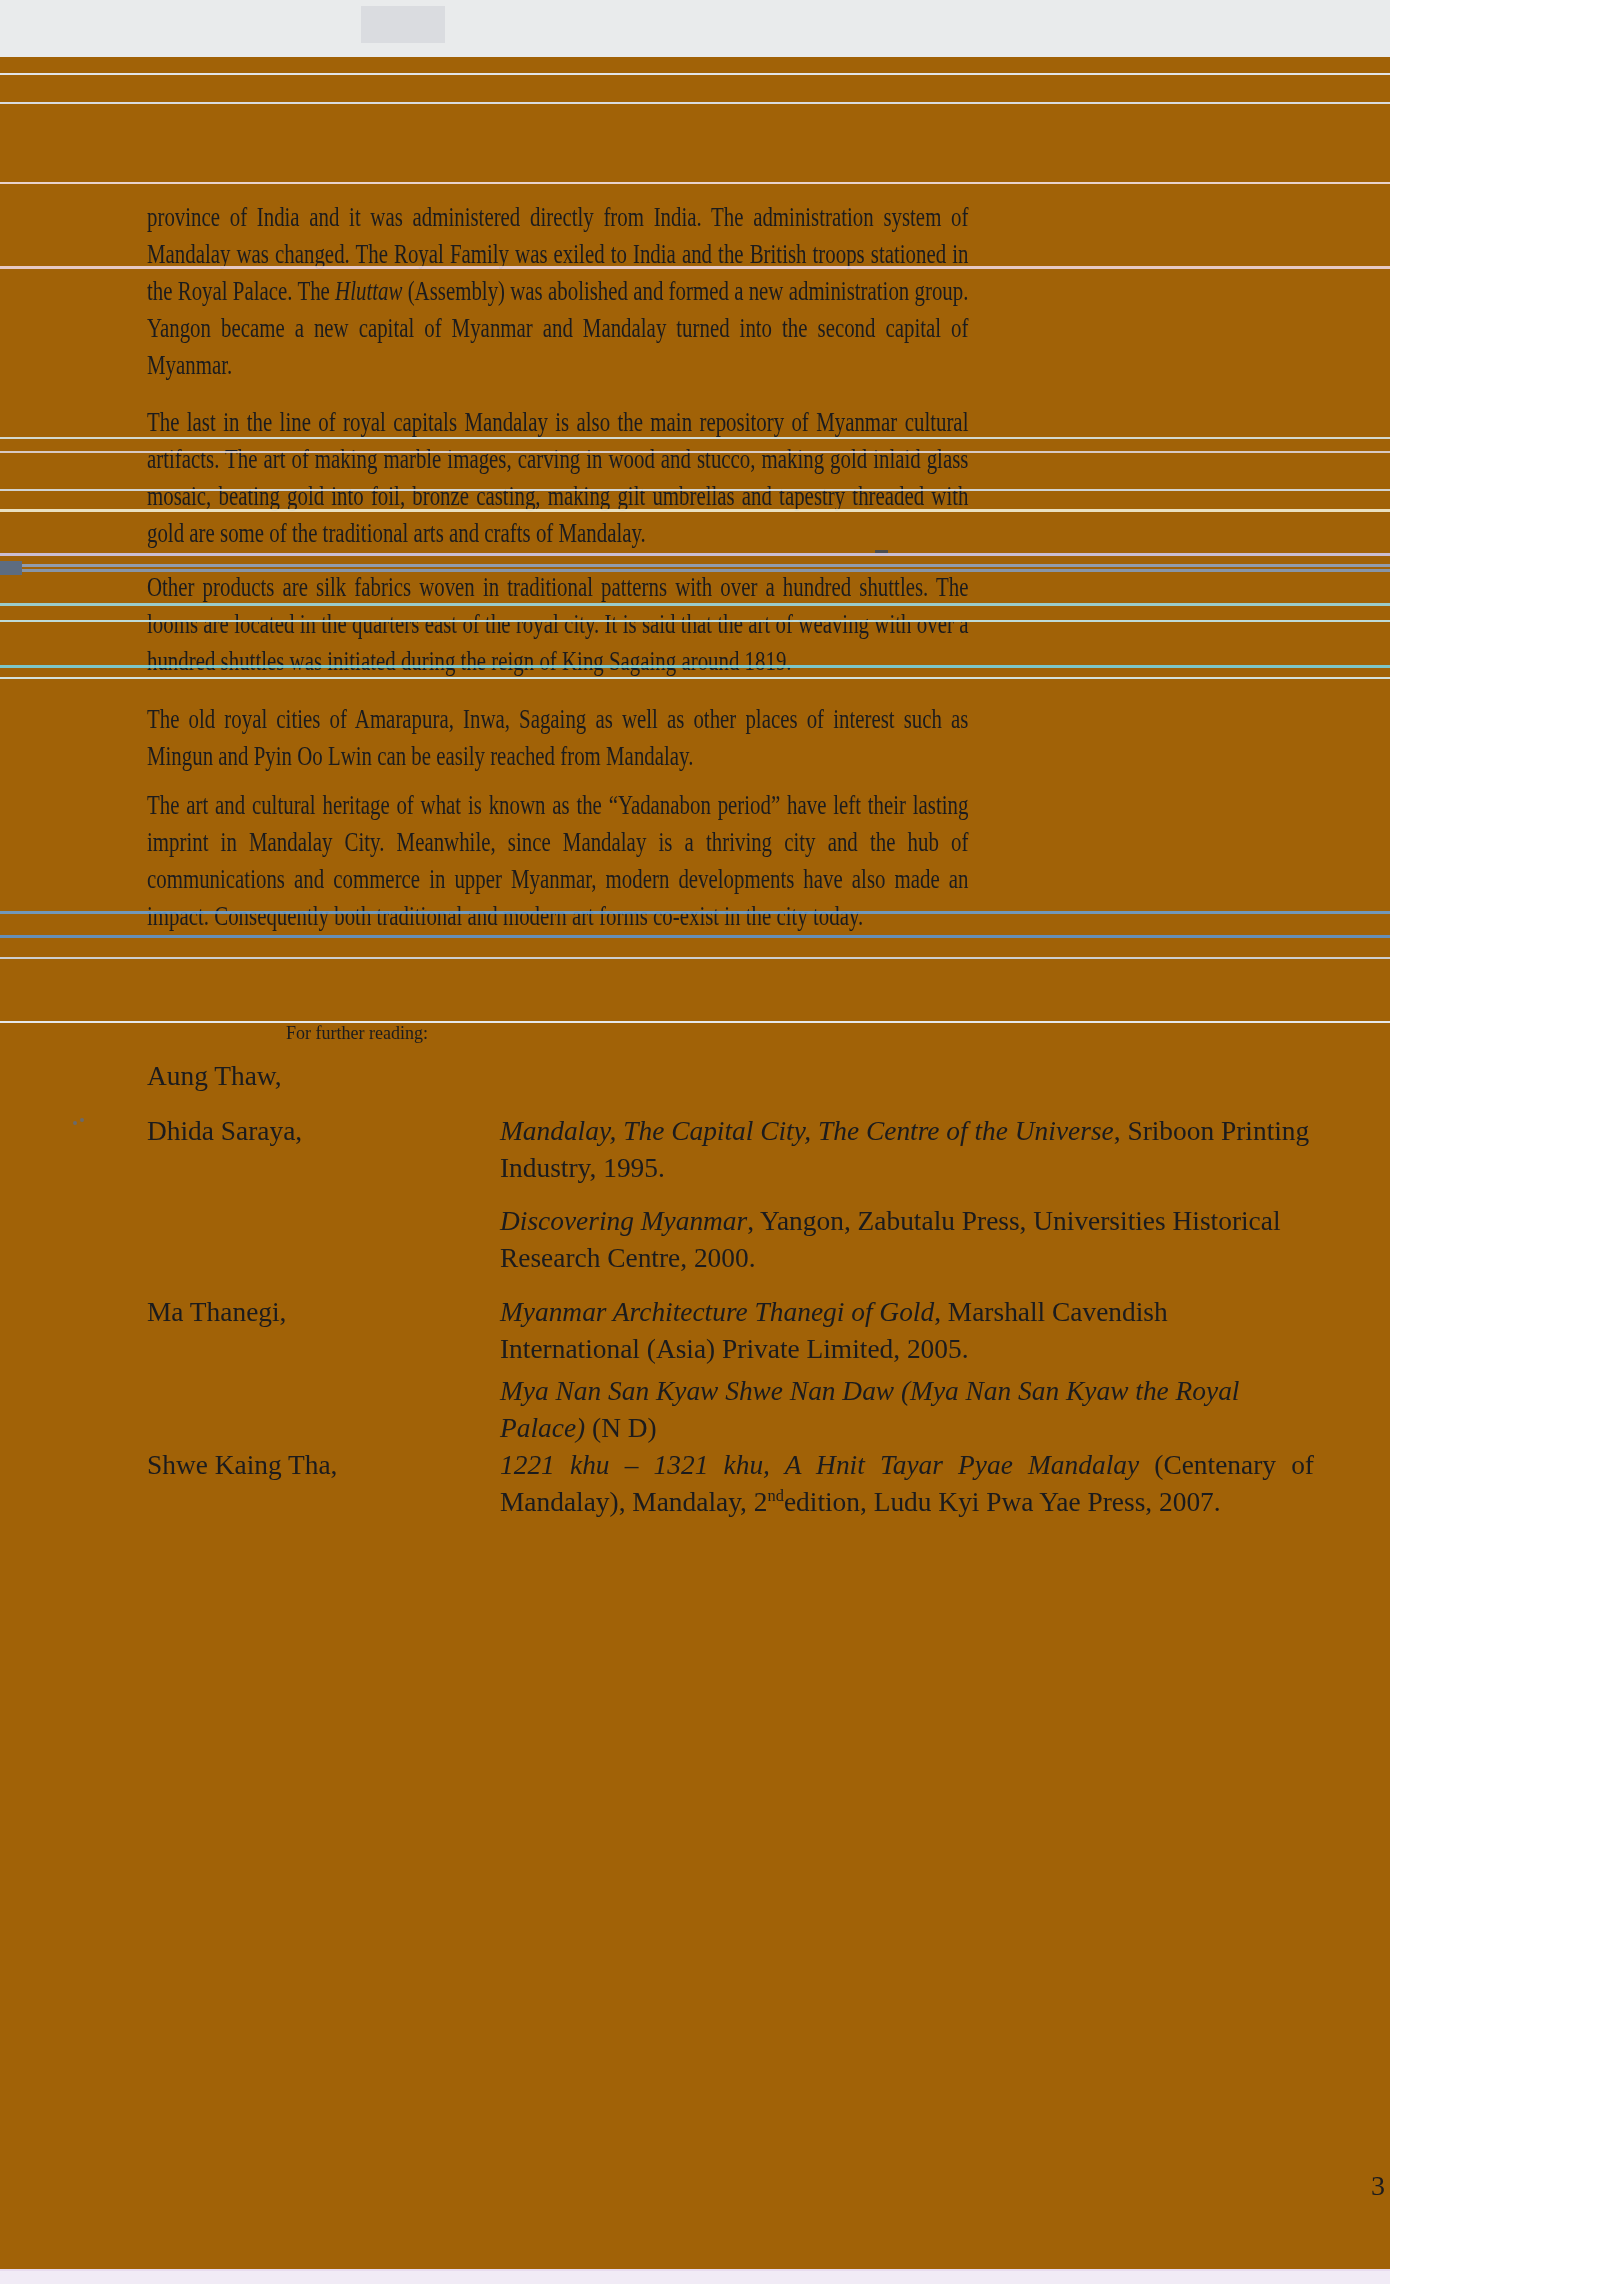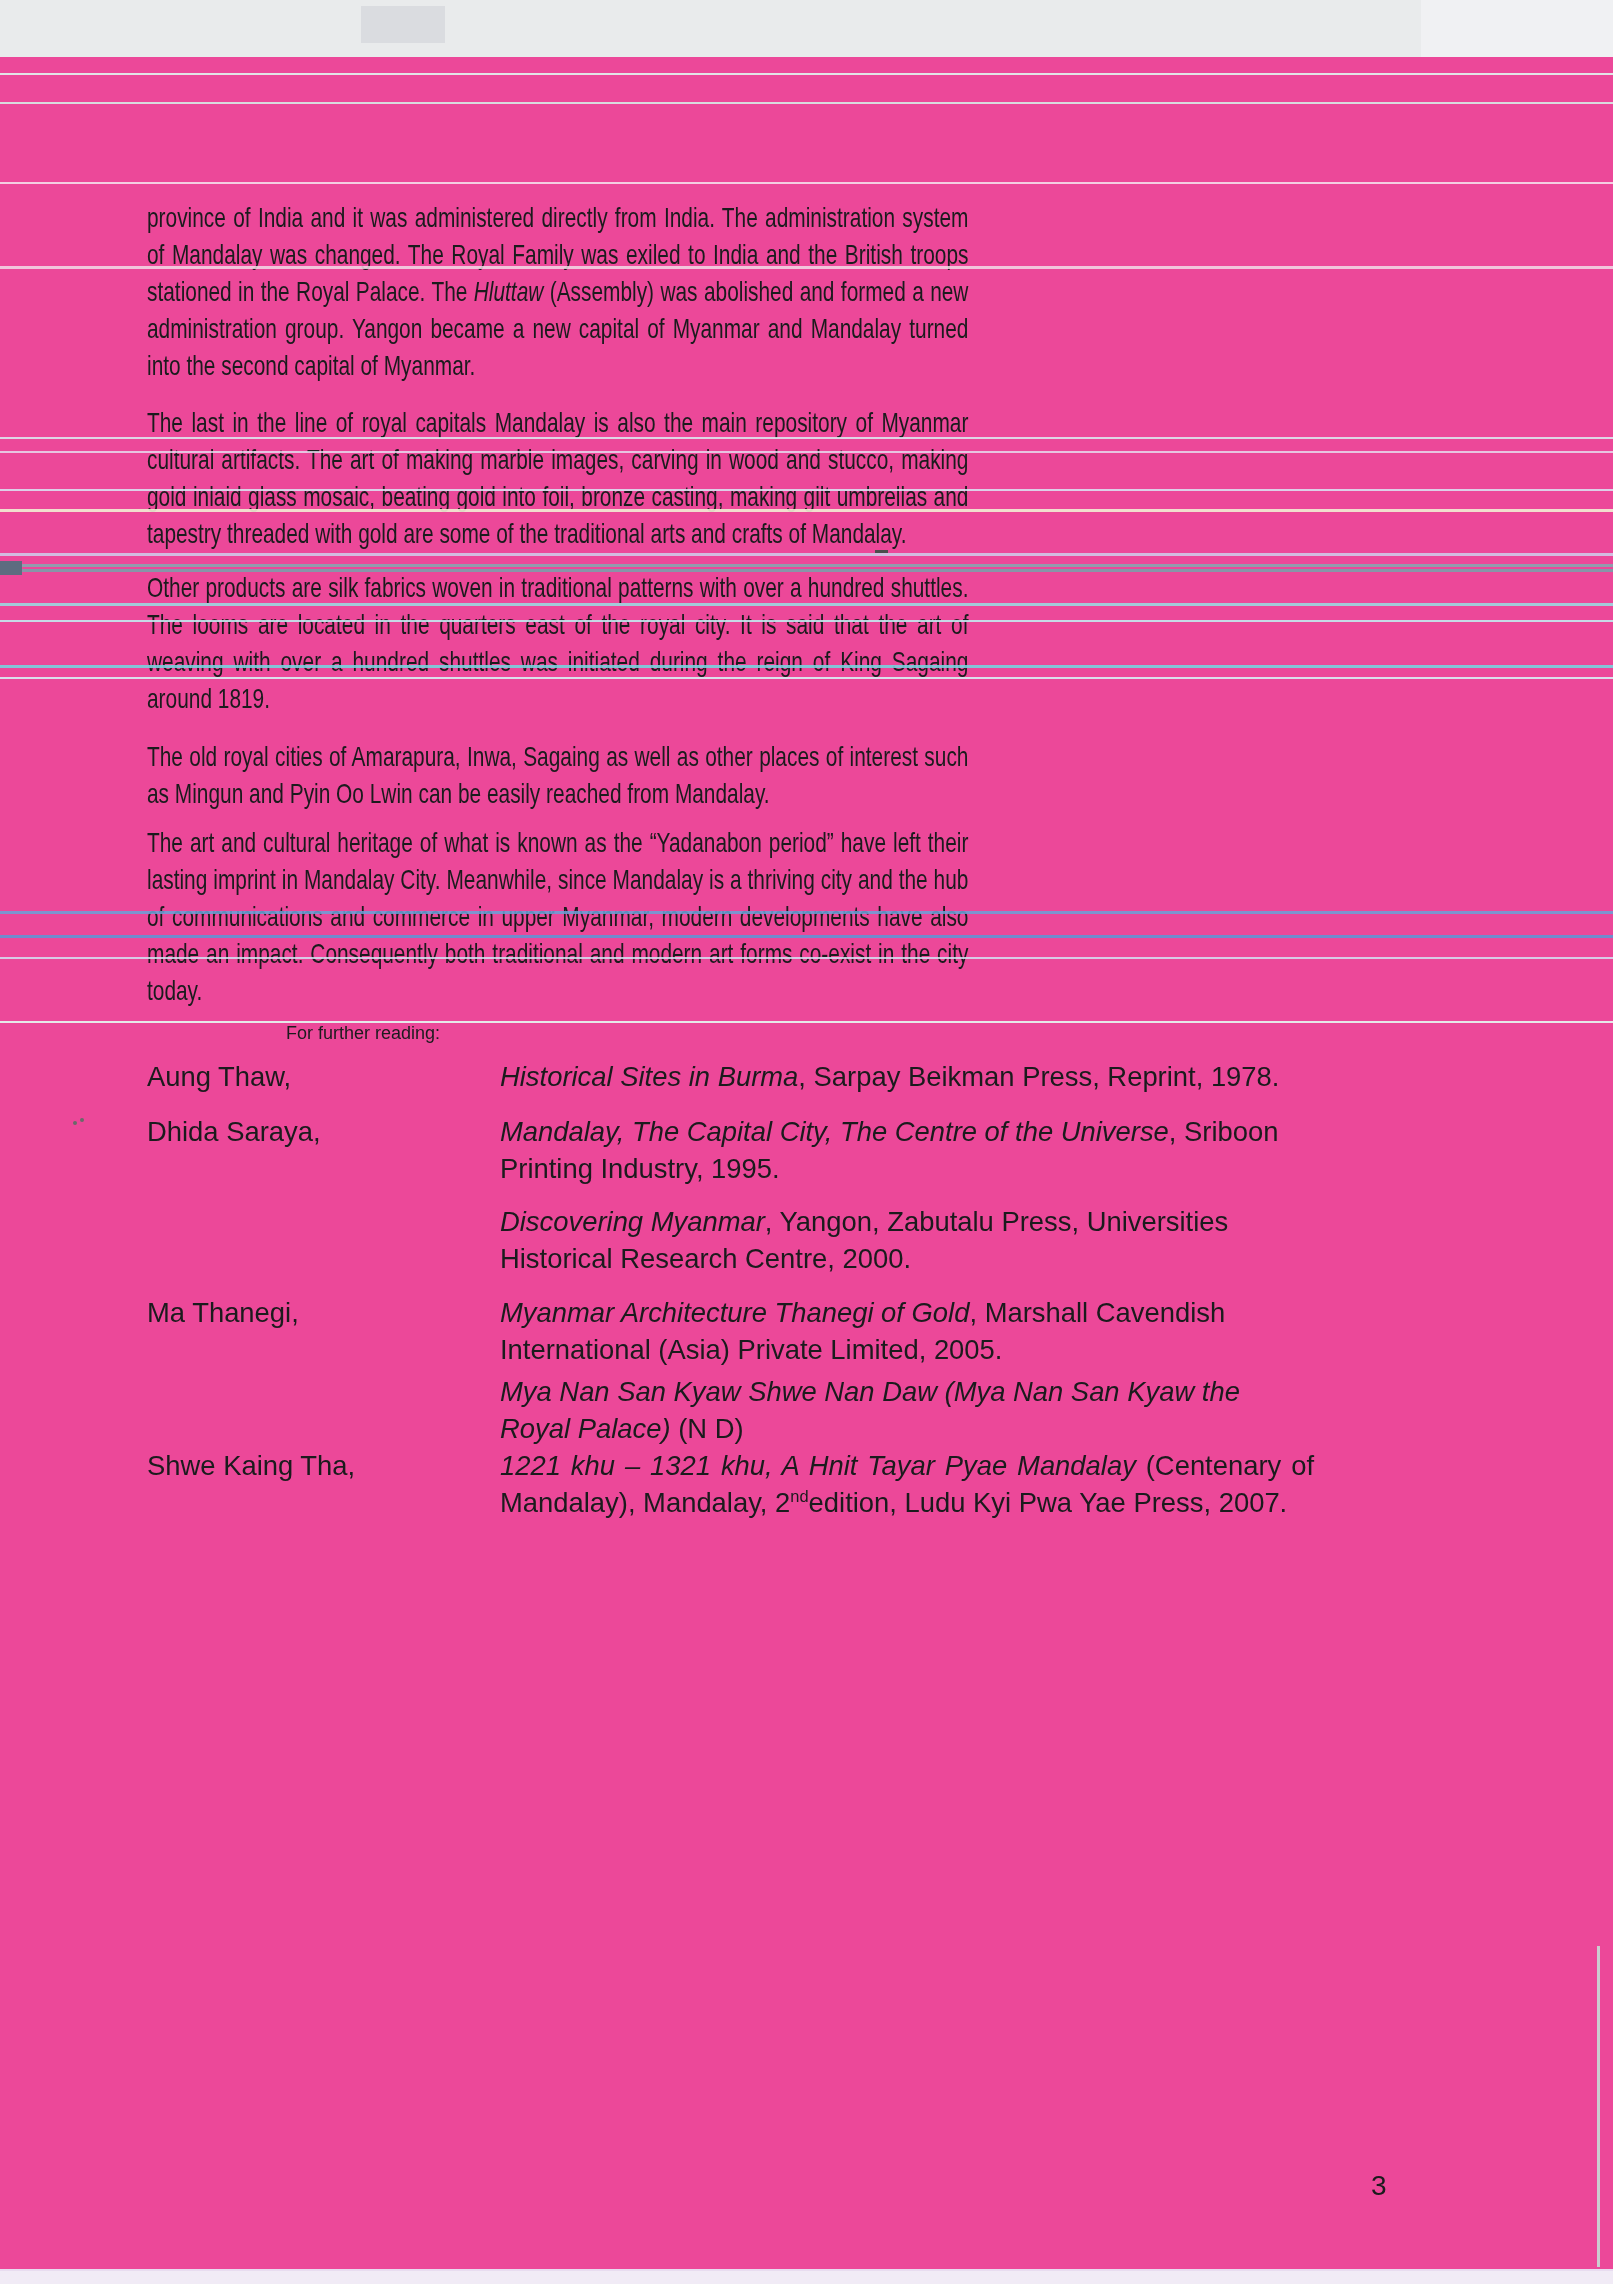--- a/index.html
+++ b/index.html
@@ -1,19 +1,19 @@
 <!DOCTYPE html>
 <html><head>
 <meta charset="utf-8">
 <style>
   html,body { margin:0; padding:0; background:#ffffff; }
   .page {
-    position:relative; width:1613px; height:2285px;
-    background:#ec4899; overflow:hidden;
-    font-family:Liberation Sans, sans-serif; color:#1b1b1d;
+    position:relative; width:1390px; height:2285px;
+    background:#a16207; overflow:hidden;
+    font-family:Liberation Serif, serif; color:#1b1b1d;
   }
   
   .body-text {
     position:absolute; left:147px; top:199px; width:1078px;
     transform:scaleX(0.762); transform-origin:0 0;
     z-index:2;
   }
   .body-text p { margin:0; font-size:27.4px; line-height:37px; text-align:justify; }
   .body-text p:nth-of-type(2) { margin-top:19.6px; }
   .body-text p:nth-of-type(3) { margin-top:17.6px; }
@@ -83,21 +83,20 @@
     <p><span>Other products are silk fabrics woven in traditional patterns with over a hundred shuttles. The looms are located in the quarters east of the royal city. It is said that the art of weaving with over a hundred shuttles was initiated during the reign of King Sagaing around 1819.</span></p>
     <p><span>The old royal cities of Amarapura, Inwa, Sagaing as well as other places of interest such as Mingun and Pyin Oo Lwin can be easily reached from Mandalay.</span></p>
     <p><span>The art and cultural heritage of what is known as the “Yadanabon period” have left their lasting imprint in Mandalay City. Meanwhile, since Mandalay is a thriving city and the hub of communications and commerce in upper Myanmar, modern developments have also made an impact. Consequently both traditional and modern art forms co-exist in the city today.</span></p>
   </div>
 
   <div class="further">For further reading:</div>
 
   <div class="bib">
     <div class="bib-entry">
       <div class="bib-author">Aung Thaw,</div>
-      <div class="bib-title"><span style="font-style: italic;">Historical Sites in Burma</span><span>, Sarpay Beikman Press, Reprint, 1978.</span></div>
     </div>
     <div class="bib-entry">
       <div class="bib-author">Dhida Saraya,</div>
       <div class="bib-title"><span style="font-style: italic;">Mandalay, The Capital City, The Centre of the Universe</span><span>, Sriboon Printing Industry, 1995.</span></div>
     </div>
     <div class="bib-entry">
       <div class="bib-author"></div>
       <div class="bib-title"><span style="font-style: italic;">Discovering Myanmar</span><span>, Yangon, Zabutalu Press, Universities Historical Research Centre, 2000.</span></div>
     </div>
     <div class="bib-entry">

